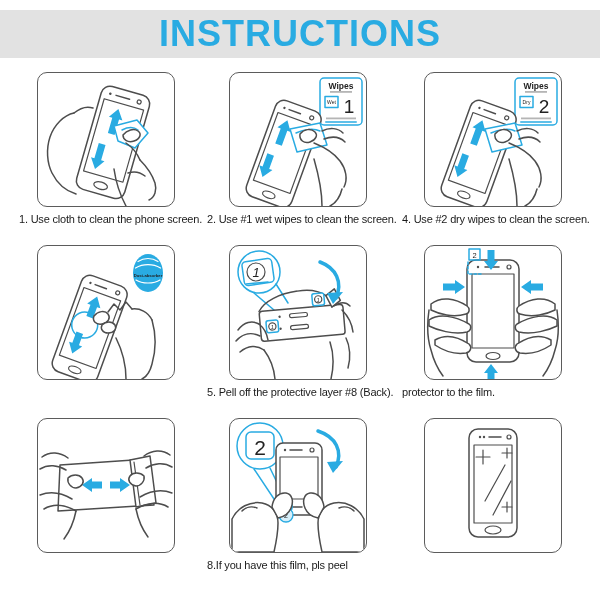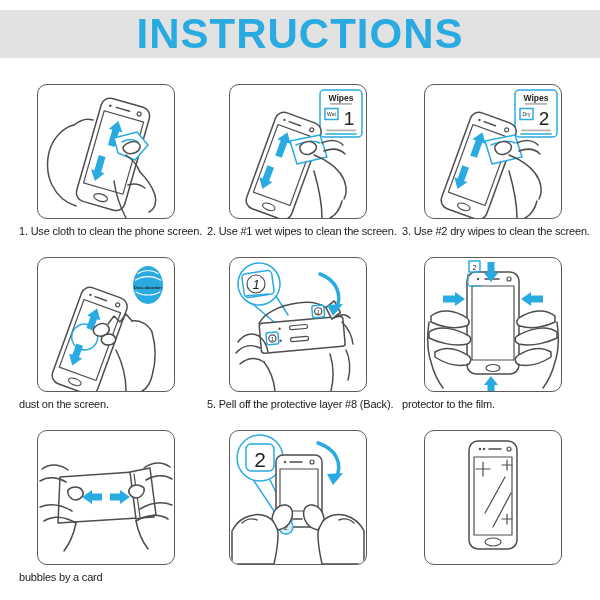--- a/index.html
+++ b/index.html
@@ -10,31 +10,31 @@
   html,body{margin:0;padding:0;background:#fff;}
   body{
     width:600px;height:600px;position:relative;overflow:hidden;
     font-family:"Liberation Sans",sans-serif;
   }
   .header{
     position:absolute;top:10px;left:0;width:600px;height:48px;
     background:var(--band);display:flex;align-items:center;justify-content:center;
   }
   .header-title{
-    font-size:42px;font-weight:bold;color:var(--accent);letter-spacing:1px;
+    font-size:36px;font-weight:bold;color:var(--accent);letter-spacing:1px;
   }
   .grid{
     position:absolute;top:68px;left:12px;width:578px;
     display:grid;grid-template-columns:188px 195px 195px;grid-auto-rows:173px;
   }
   .cell{display:flex;flex-direction:column;align-items:center;}
   .box{
     width:136px;height:133px;background:#fff;
     border:1.6px solid #5b5b5b;border-radius:10px;
-    margin-top:16px;box-sizing:content-box;overflow:hidden;flex:none;
+    margin-top:4px;box-sizing:content-box;overflow:hidden;flex:none;
   }
   .caption{
     width:100%;box-sizing:border-box;padding:5px 0 0 7px;
     font-size:11px;letter-spacing:-0.2px;line-height:1.32;color:#1b1b1b;
   }
   .caption span{display:block;white-space:nowrap;}
   svg{display:block;}
   svg text{font-family:"Liberation Sans",sans-serif;fill:#222;}
   .s{stroke:var(--line);stroke-width:1.5;fill:none;stroke-linecap:round;stroke-linejoin:round;}
   .s12{stroke:var(--line);stroke-width:1.2;fill:none;stroke-linecap:round;stroke-linejoin:round;}
@@ -167,21 +167,21 @@
           <path class="sf" d="M70,61 C74,56 81,55 85,59 C88,62 86,67 80,69 C74,71 69,67 70,61 Z"></path>
           <path class="s" d="M92,58 C100,54 108,55 113,60"></path>
           <path class="s" d="M94,66 C102,63 110,64 115,69"></path>
           <path class="s" d="M84,70 C94,74 104,80 110,88 C116,96 118,106 114,114"></path>
           <path class="s" d="M84,86 C88,100 92,116 92,133"></path>
           <path class="s" d="M112,116 C110,124 106,130 100,133"></path>
         </g>
       </svg>
     </div>
     <div class="caption">
-      <span>3. Use #2 dry wipes to clean the screen.</span>
+      <span>4. Use #2 dry wipes to clean the screen.</span>
       <span></span>
     </div>
   </div>
 
   <div class="cell">
     <div class="box">
       <svg viewBox="0 0 136 133" width="136" height="133">
         <g>
           <ellipse class="a" cx="110" cy="27" rx="15" ry="19"></ellipse>
           <path class="wl" d="M100,15.5 C106,11.5 114,11.5 120,15.5"></path>
@@ -204,21 +204,20 @@
           <path class="sf" d="M56,70 C60,65 67,64 70,68 C73,72 70,77 64,78 C58,79 54,75 56,70 Z"></path>
           <path class="sf" d="M64,79 C68,75 74,75 77,79 C79,83 76,87 70,87 C65,87 62,83 64,79 Z"></path>
           <path class="s" d="M70,66 L76,58 L82,64 L88,56 L94,63"></path>
           <path class="s" d="M94,63 C102,62 110,66 114,74"></path>
           <path class="s" d="M114,74 C118,88 118,104 114,118 C112,126 108,131 104,133"></path>
           <path class="s" d="M78,92 C84,104 88,118 88,133"></path>
         </g>
       </svg>
     </div>
     <div class="caption">
-      <span>dust on the screen.</span>
     </div>
   </div>
 
   <div class="cell">
     <div class="box">
       <svg viewBox="0 0 136 133" width="136" height="133">
         <g>
           <circle class="as" cx="29" cy="26" r="21" stroke-width="1.7"></circle>
           <rect class="as" x="13" y="14" width="30" height="24" rx="4" transform="rotate(-8 28 26)" stroke-width="1.3"></rect>
           <circle class="s12" cx="26" cy="26" r="9"></circle>
@@ -332,21 +331,20 @@
           <path class="s" d="M132,36 C124,30 114,31 106,37"></path>
           <path class="s" d="M134,48 C126,43 116,44 108,49"></path>
           <path class="sf" d="M106,57 C102,53 95,53 92,57 C89,61 92,66 98,67 C103,67 107,62 106,57 Z"></path>
           <path class="s" d="M134,74 C124,70 112,72 102,78"></path>
           <path class="s" d="M130,88 C120,82 108,84 98,90"></path>
           <path class="s" d="M98,90 C100,100 104,110 110,118"></path>
         </g>
       </svg>
     </div>
     <div class="caption">
-      <span>bubbles by a card</span>
     </div>
   </div>
 
   <div class="cell">
     <div class="box">
       <svg viewBox="0 0 136 133" width="136" height="133">
         <g>
           <circle class="as" cx="30" cy="27" r="23" stroke-width="1.7"></circle>
           <rect class="as" x="16" y="13" width="28" height="27" rx="5" stroke-width="1.3"></rect>
           <text x="30" y="36" text-anchor="middle" font-size="21">2</text>
@@ -378,20 +376,21 @@
           <path class="s" d="M12,92 C16,88 22,87 27,89"></path>
         </g>
         <g>
           <path class="sf" d="M134,100 C128,88 116,82 104,84 C94,86 88,94 88,104 C88,114 90,124 92,133 L134,133 Z"></path>
           <path class="sf" d="M94,88 C93,79 87,73 80,74 C74,75 72,82 75,89 C77,94 82,98 88,99 Z"></path>
           <path class="s" d="M124,92 C120,88 114,87 109,89"></path>
         </g>
       </svg>
     </div>
     <div class="caption">
+      <span>8.If you have this film, pls peel</span>
     </div>
   </div>
 
   <div class="cell">
     <div class="box">
       <svg viewBox="0 0 136 133" width="136" height="133">
         <g>
           <rect class="sf" x="44" y="10" width="48" height="108" rx="9"></rect>
           <rect class="s12" x="49" y="26" width="38" height="78"></rect>
           <circle class="dk" cx="55" cy="18" r="1.2"></circle>

